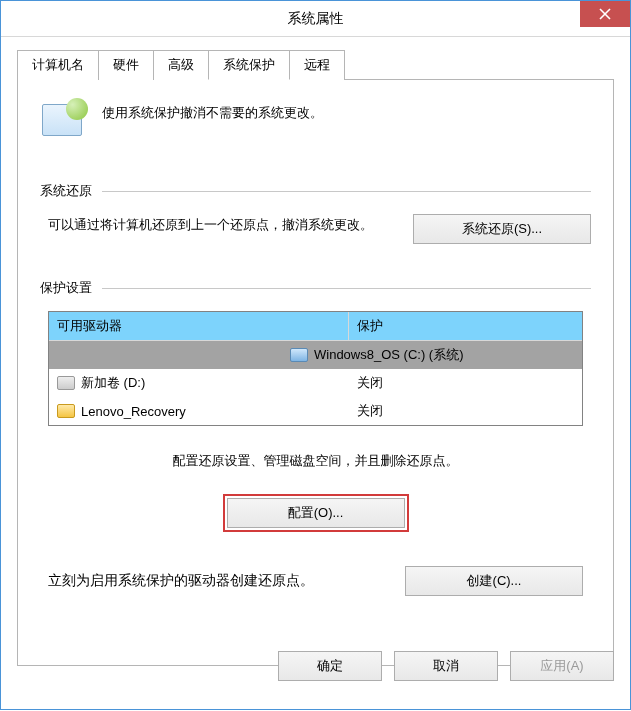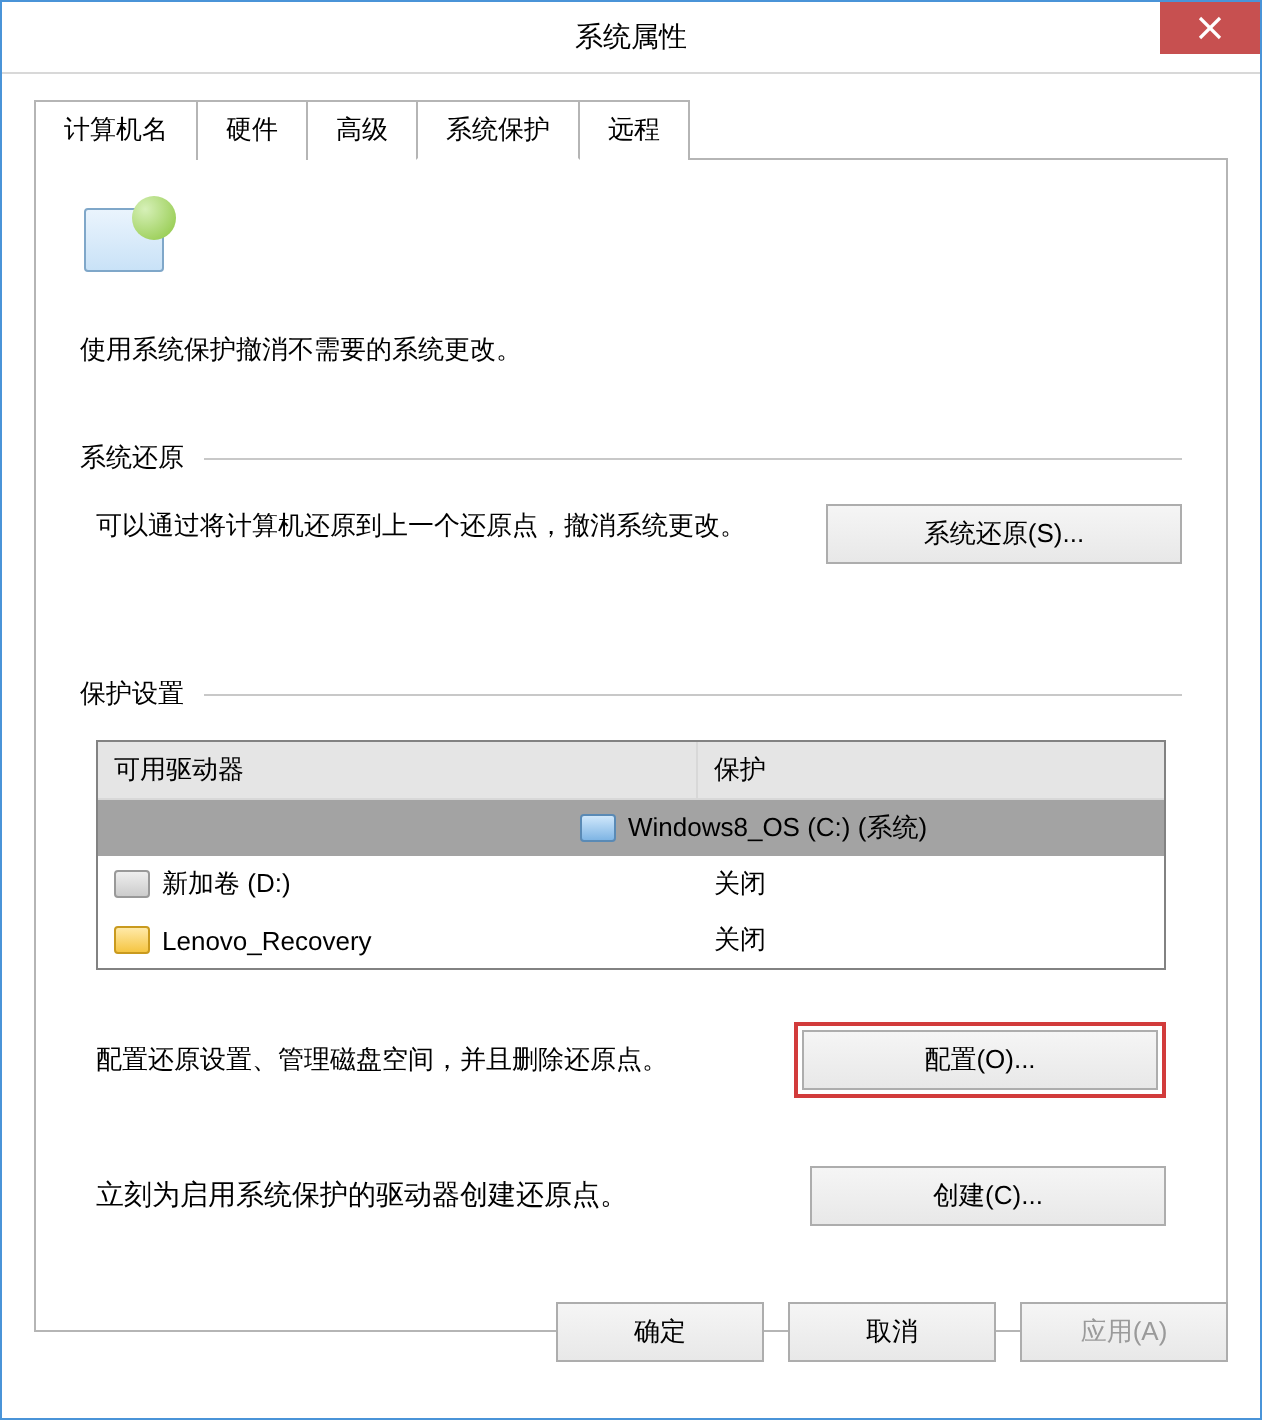--- a/index.html
+++ b/index.html
@@ -74,21 +74,20 @@
     border-top: none;
     padding: 18px 22px 22px 22px;
     height: 586px;
     position: relative;
   }
   .intro-row {
     display: flex;
     align-items: flex-start;
     gap: 14px;
     margin-bottom: 36px;
-    flex-direction: column;
   }
   .shield-icon {
     width: 48px;
     height: 48px;
     position: relative;
     flex-shrink: 0;
   }
   .shield-icon .monitor {
     width: 40px; height: 32px;
     background: linear-gradient(#eaf4fd,#c9e2f7);
@@ -117,21 +116,21 @@
   .section-header .line {
     flex: 1;
     height: 1px;
     background: #c8c8c8;
     margin-left: 10px;
   }
   .restore-row {
     display: flex;
     align-items: flex-start;
     gap: 12px;
-    margin-bottom: 56px;
+    margin-bottom: 35px;
   }
   .restore-text {
     flex: 1;
     font-size: 13px;
     line-height: 1.7;
     padding-left: 8px;
   }
   .btn {
     min-width: 178px;
     height: 30px;
@@ -154,21 +153,21 @@
     margin: 0 8px 26px 8px;
   }
   .drive-header {
     display: flex;
     font-size: 13px;
   }
   .drive-header .col {
     padding: 5px 8px;
     border-right: 1px solid #d8d8d8;
     border-bottom: 1px solid #d8d8d8;
-    background: #e5e5e5;
+    background: #7dd3fc;
   }
   .drive-header .col:last-child { border-right: none; flex:1; }
   .col-drive { width: 300px; }
   .col-prot { flex: 1; }
   .drive-row {
     display: flex;
     font-size: 13px;
     padding: 3px 0;
   }
   .drive-row .col { padding: 2px 8px; display:flex; align-items:center; gap:6px;}
@@ -185,22 +184,23 @@
   }
   .folder-icon {
     width:18px; height:14px; display:inline-block;
     background: linear-gradient(#ffe9a8,#f5c542);
     border:1px solid #c99a1e; border-radius:2px;
     position:relative; flex-shrink:0;
   }
   .config-row {
     display: flex;
     align-items: center;
-    gap: 12px;
+    gap: 24px;
     margin: 0 8px 34px 8px;
+    flex-direction: column;
   }
   .config-row .txt { flex:1; font-size:13px; }
   .highlight-box {
     border: 2px solid #d23b3b;
     padding: 2px;
   }
   .create-row {
     display: flex;
     align-items: center;
     gap: 12px;

